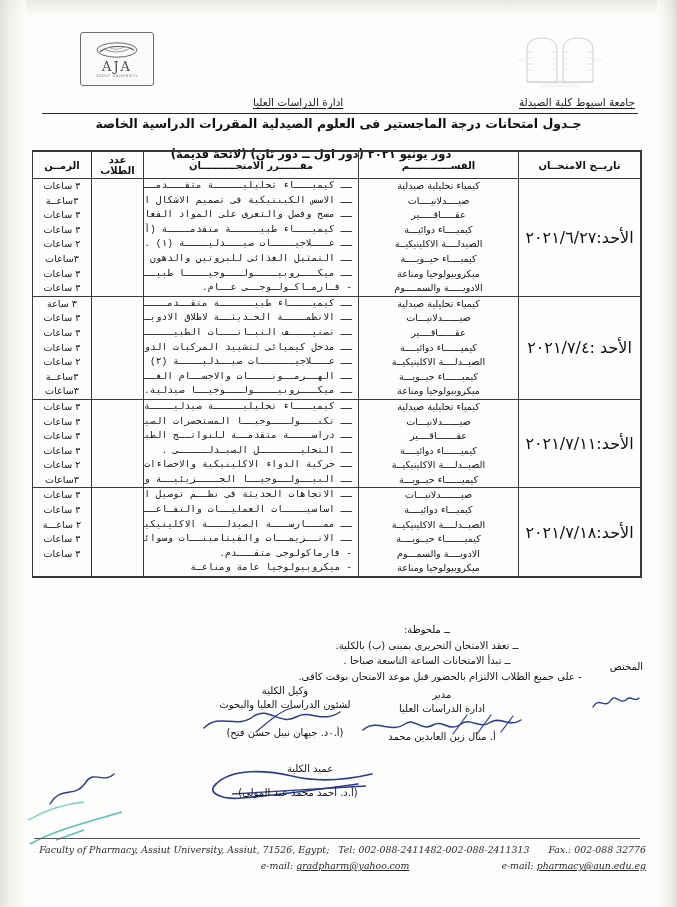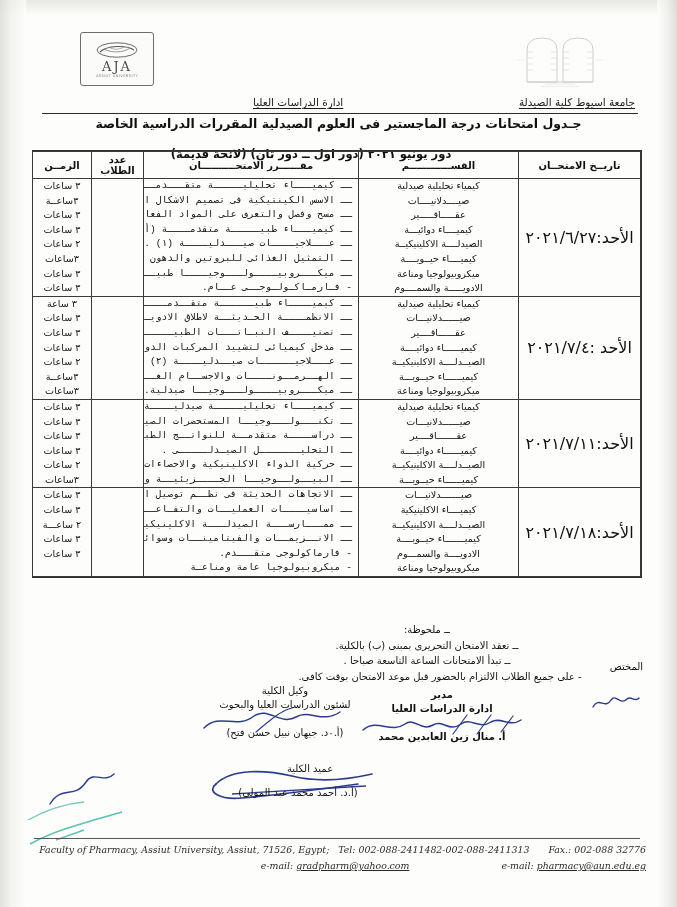--- a/index.html
+++ b/index.html
@@ -109,21 +109,21 @@
     position:absolute;right:40px;top:622px;width:420px;
     text-align:center;font-size:10px;line-height:15.5px;color:#111;
   }
   .notes .n{display:block;}
   .notes .n0{text-align:center;}
   .notes .n3{margin-right:-26px;}
 
   
   .sig{position:absolute;font-size:10px;color:#111;line-height:14px;text-align:center;}
   .sig-specialist{right:34px;top:660px;}
-  .sig-manager{right:150px;top:688px;width:170px;font-weight:bold;}
+  .sig-manager{right:150px;top:688px;width:170px;}
   .sig-vice{left:180px;top:684px;width:210px;}
   .sig-dean-label{left:250px;top:762px;width:120px;}
   .sig-dean-name{left:178px;top:784px;width:240px;}
   .sig-name{margin-top:14px;}
   .sig-name-tight{margin-top:2px;}
 
   .ink{position:absolute;pointer-events:none;}
 
   
   .footer-rule{position:absolute;left:34px;top:838px;width:606px;height:0;
@@ -359,21 +359,21 @@
                 <li>٢ ساعات</li>
                 <li>٣ساعات</li>
               </ul>
             </td>
           </tr>
           <tr>
             <td class="date-cell">الأحد:٢٠٢١/٧/١٨</td>
             <td class="block-cell">
               <ul class="stack dept">
                 <li>صيـــــــدلانيـــات</li>
-                <li>كيميــــاء الاكلينيكية</li>
+                <li>كيميـــاء دوائيــــة</li>
                 <li>الصيــدلــــة الاكلينيكيــة</li>
                 <li>كيميـــــــاء حيــويــــة</li>
                 <li>الادويــــة والسمـــوم</li>
                 <li>ميكروبيولوجيا ومناعة</li>
               </ul>
             </td>
             <td class="block-cell">
               <ul class="stack course">
                 <li>ــ الاتجاهات الحديثة فى نظــم توصيل الـــدواء .</li>
                 <li>ــ اساسيــــات العمليــات والتفـاعــــلات .</li>

